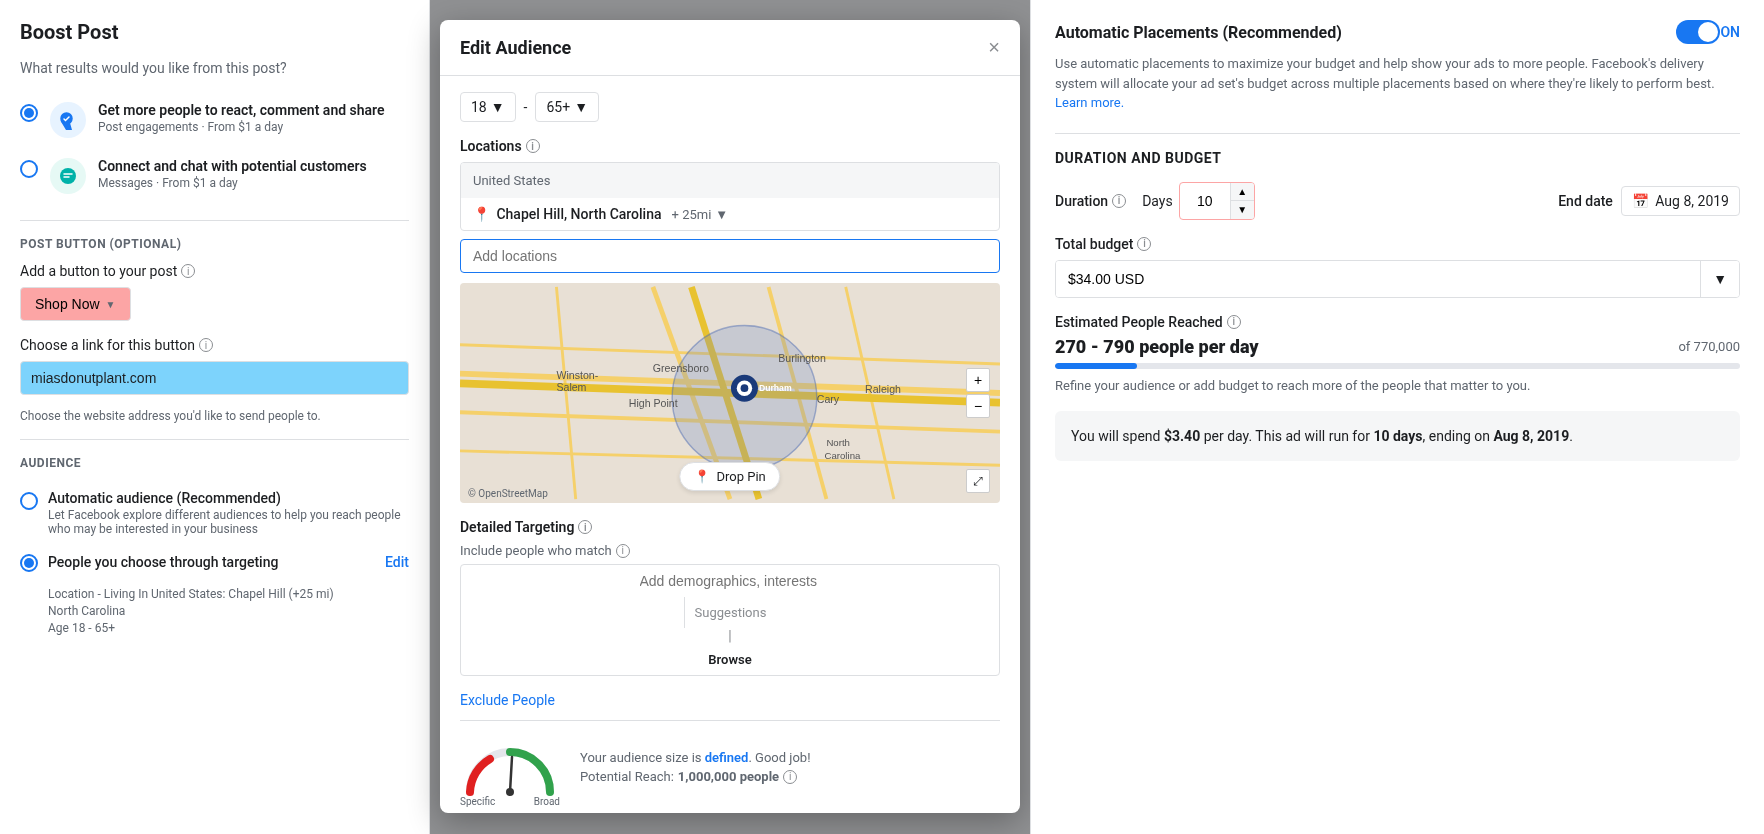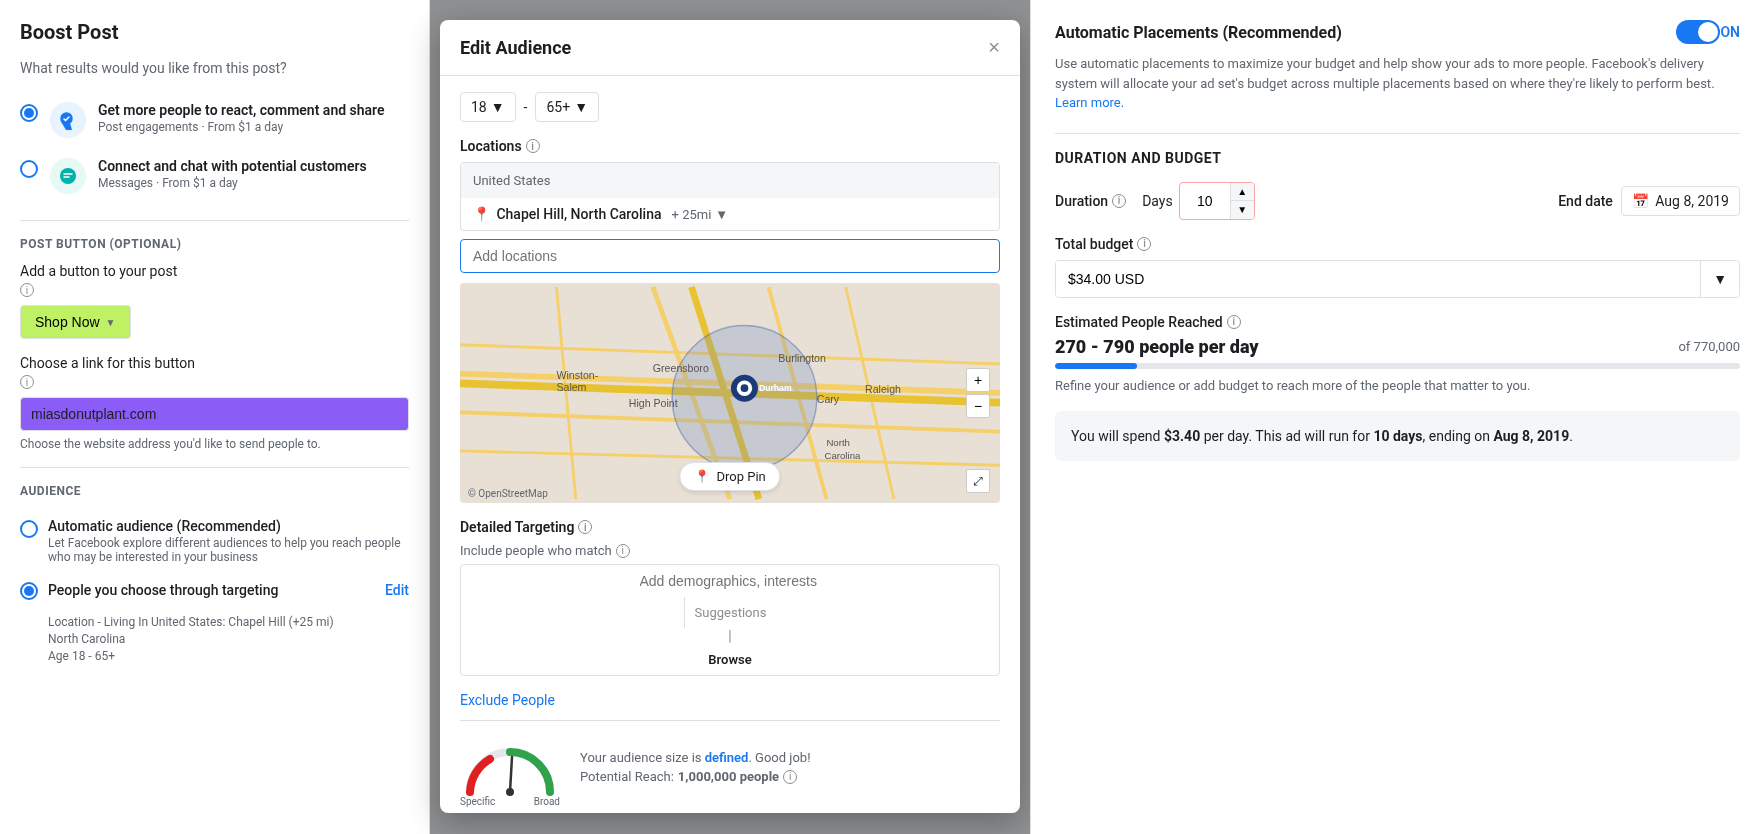--- a/index.html
+++ b/index.html
@@ -18,28 +18,28 @@
     .radio-icon.blue { background: #e7f3ff; }
     .radio-icon.teal { background: #e6f9f5; }
     .radio-text strong { display: block; font-size: 14px; font-weight: 600; }
     .radio-text span { font-size: 12px; color: #606770; }
 
     .section-divider { border: none; border-top: 1px solid #dddfe2; margin: 16px 0; }
 
     .section-label { font-size: 12px; font-weight: 700; letter-spacing: 0.5px; color: #606770; text-transform: uppercase; margin-bottom: 12px; }
 
     .post-button-section { margin-bottom: 16px; }
-    .field-label { font-size: 14px; color: #1c1e21; margin-bottom: 8px; display: flex; align-items: flex-start; gap: 4px; flex-direction: column; }
+    .field-label { font-size: 14px; color: #1c1e21; margin-bottom: 8px; display: flex; align-items: center; gap: 4px; }
     .info-icon { width: 14px; height: 14px; border-radius: 50%; border: 1px solid #8a8d91; display: inline-flex; align-items: center; justify-content: center; font-size: 10px; color: #8a8d91; cursor: pointer; }
 
-    .btn-dropdown { display: flex; align-items: center; gap: 6px; padding: 8px 14px; border: 1px solid #dddfe2; border-radius: 4px; background: #bef264; cursor: pointer; font-size: 14px; font-weight: 500; }
+    .btn-dropdown { display: flex; align-items: center; gap: 6px; padding: 8px 14px; border: 1px solid #dddfe2; border-radius: 4px; background: #fca5a5; cursor: pointer; font-size: 14px; font-weight: 500; }
     .btn-dropdown .chevron { font-size: 10px; color: #606770; }
 
-    .input-field { width: 100%; padding: 8px 10px; border: 1px solid #dddfe2; border-radius: 4px; font-size: 14px; color: #1c1e21; background: #8b5cf6; }
-    .helper-text { font-size: 12px; color: #606770; margin-top: 6px; }
+    .input-field { width: 100%; padding: 8px 10px; border: 1px solid #dddfe2; border-radius: 4px; font-size: 14px; color: #1c1e21; background: #7dd3fc; }
+    .helper-text { font-size: 12px; color: #606770; margin-top: 14px; }
 
     .audience-section { margin-top: 16px; }
     .audience-title { font-size: 12px; font-weight: 700; letter-spacing: 0.5px; text-transform: uppercase; color: #606770; margin-bottom: 12px; }
 
     .audience-option { display: flex; align-items: flex-start; gap: 10px; padding: 8px 0; }
     .audience-option.targeting { flex-direction: column; }
     .audience-option-row { display: flex; align-items: center; gap: 10px; width: 100%; }
     .audience-detail { font-size: 12px; color: #606770; margin-left: 28px; margin-top: 4px; line-height: 1.4; }
     .edit-link { color: #1877f2; font-size: 14px; font-weight: 500; cursor: pointer; margin-left: auto; }
 

